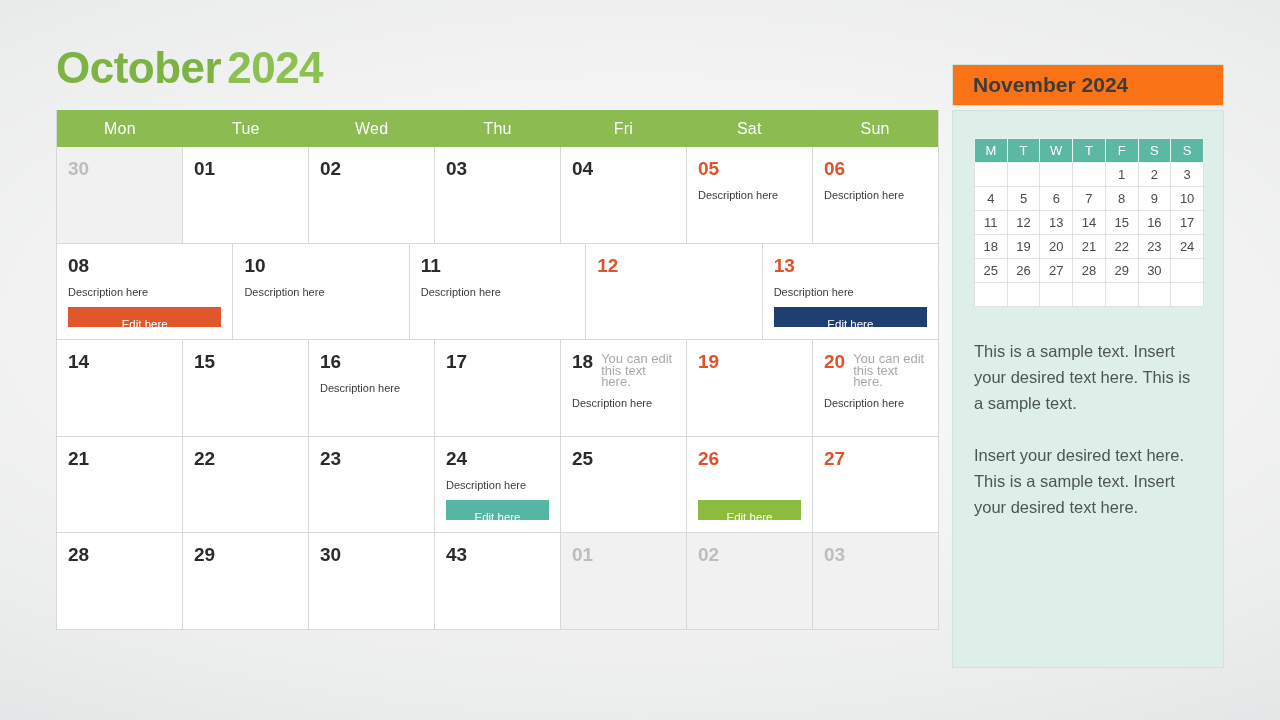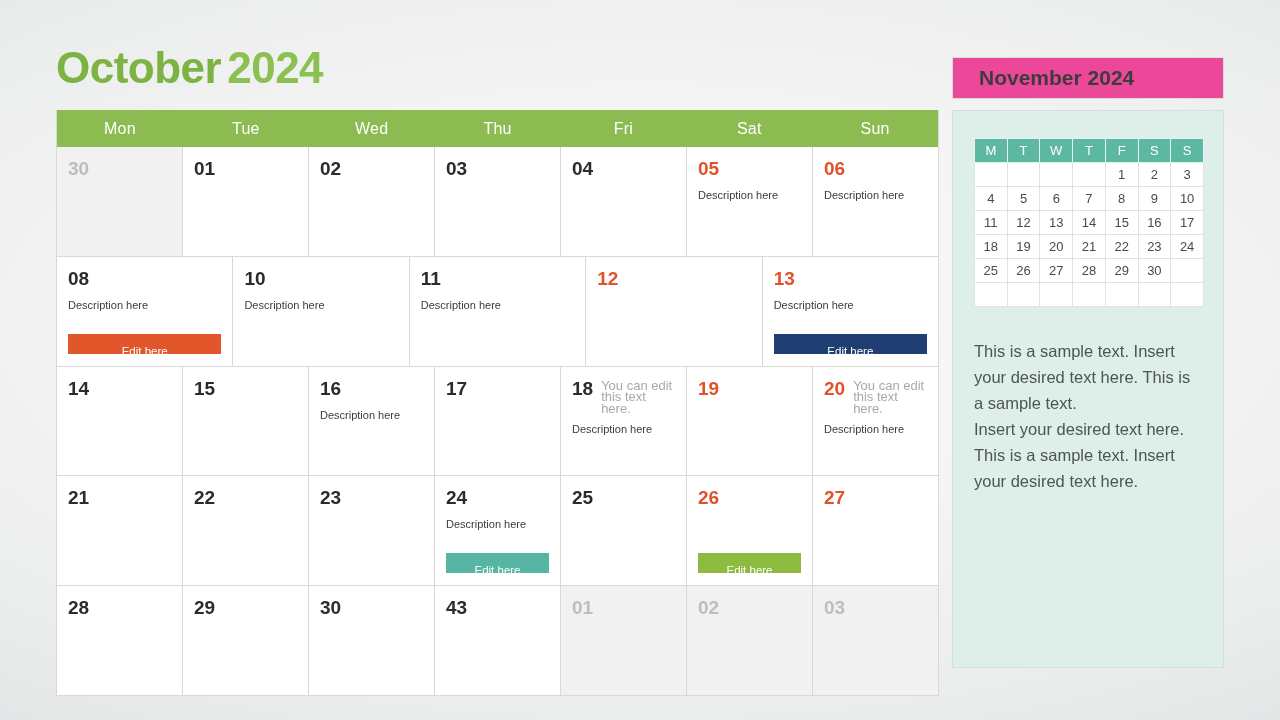--- a/index.html
+++ b/index.html
@@ -35,21 +35,21 @@
     color: #8cc152;
     margin-left: 6px;
   }
 
   
   #calendar {
     position: absolute;
     left: 56px;
     top: 110px;
     width: 883px;
-    height: 586px;
+    height: 520px;
     background: #bef264;
     border: 1px solid #d8d8d8;
     border-top: none;
     display: flex;
     flex-direction: column;
   }
 
   #weekday-header {
     display: flex;
     height: 37px;
@@ -132,28 +132,28 @@
     line-height: 20px;
     text-align: center;
     cursor: pointer;
     padding: 7px;
   }
 
   
   #sidebar-header {
     position: absolute;
     left: 952px;
-    top: 57px;
+    top: 64px;
     width: 272px;
     height: 42px;
-    background: #ec4899;
+    background: #f97316;
     border: 1px solid #cfe3dc;
     display: flex;
     align-items: center;
-    padding-left: 26px;
+    padding-left: 20px;
   }
   #sidebar-header .sh-text {
     font-size: 21px;
     font-weight: bold;
     color: #3c3c3c;
   }
 
   #sidebar-panel {
     position: absolute;
     left: 952px;
@@ -190,21 +190,21 @@
   }
   #mini-cal td.empty { color: transparent; }
 
   
   #sidebar-body { margin-top: 31px; }
   #sidebar-body p {
     font-size: 16.5px;
     line-height: 26px;
     color: #4d5555;
   }
-  #sidebar-body p + p { }
+  #sidebar-body p + p { margin-top: 26px; }
 </style>
 </head>
 <body>
 
 <div id="page-title">
   <span class="month">October</span><span class="year">2024</span>
 </div>
 
 <div id="calendar">
   <div id="weekday-header">

